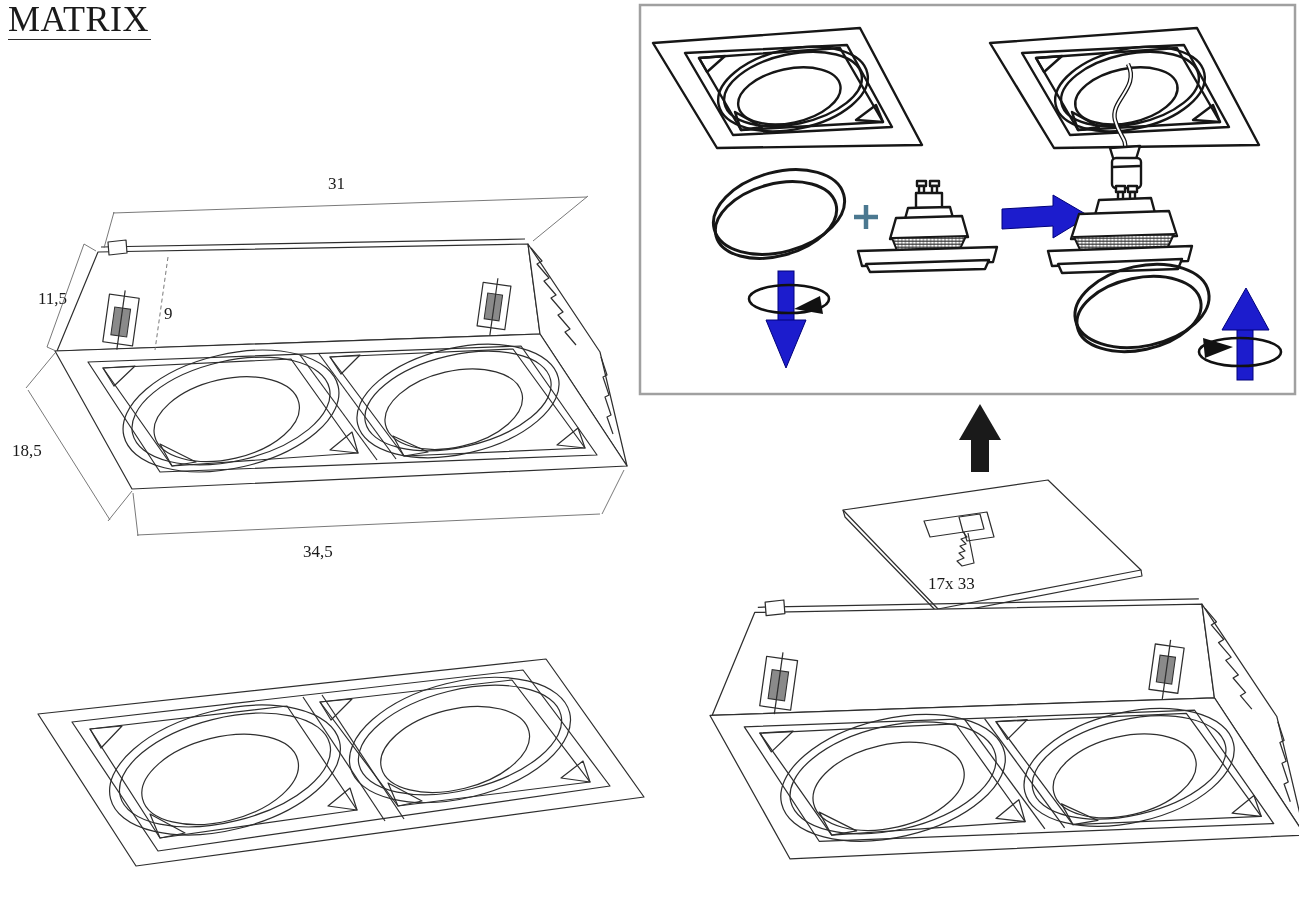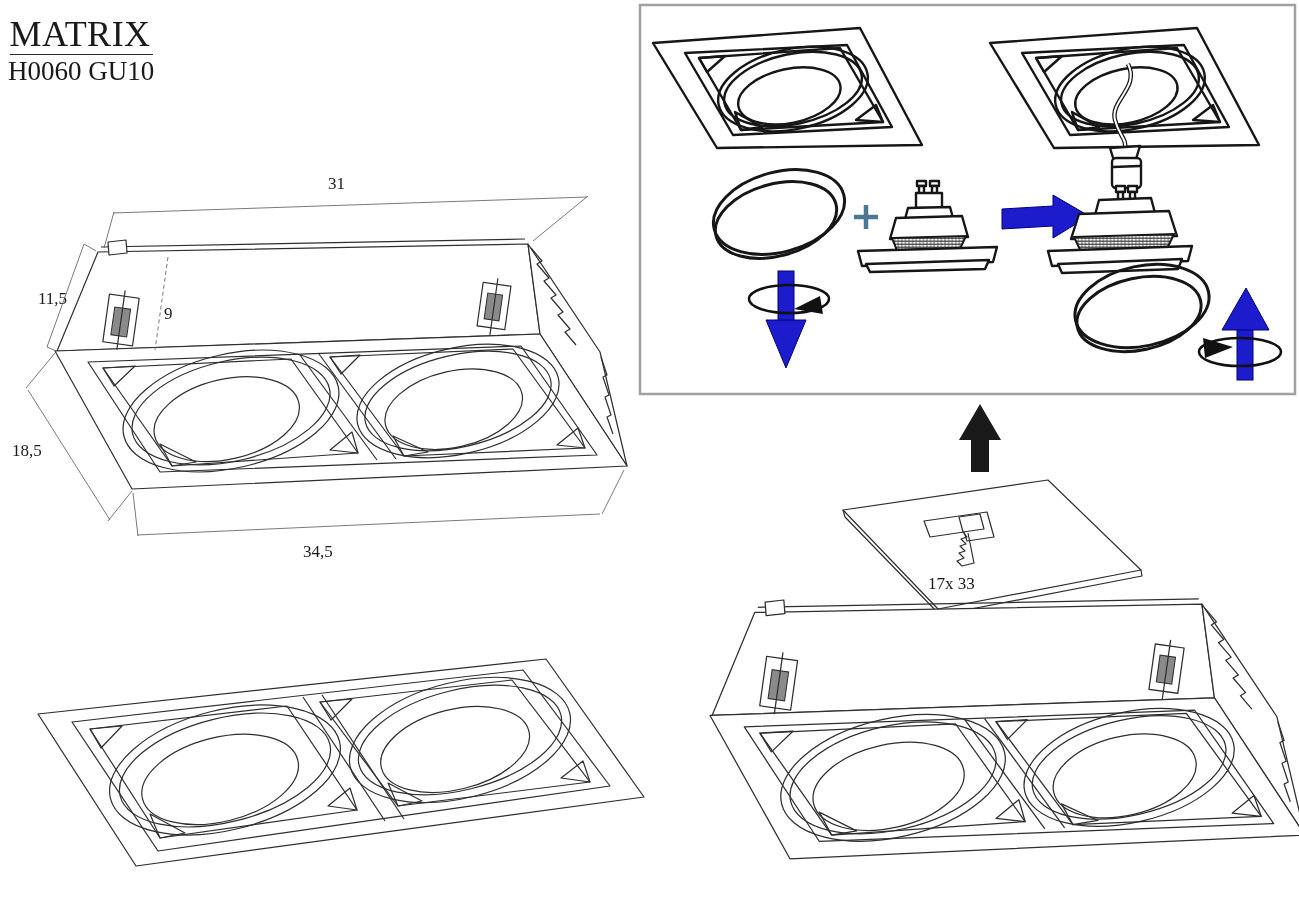--- a/index.html
+++ b/index.html
@@ -1,19 +1,19 @@
 <!DOCTYPE html>
 <html><head>
 <meta charset="utf-8">
 <style>
   html,body{margin:0;padding:0;background:#f4f4f4;}
   #stage{position:relative;width:1299px;height:900px;background:#ffffff;overflow:hidden;
          font-family:"Liberation Serif", serif;}
   #art{position:absolute;left:0;top:0;}
-  #title-block{position:absolute;left:8px;top:16px;color:#1a1a1a;text-align:center;}
+  #title-block{position:absolute;left:8px;top:1px;color:#1a1a1a;}
   #title-block .t-main{font-size:36px;letter-spacing:.5px;border-bottom:1.6px solid #2a2a2a;
         display:inline-block;line-height:1.0;padding:0 2px 2px 0;}
   #title-block .t-sub{font-size:27px;line-height:1.22;}
   .dim{font-size:17px;fill:#1a1a1a;font-family:"Liberation Serif",serif;}
   .tech{stroke:#2e2e2e;stroke-width:1.2;fill:none;stroke-linejoin:round;}
   .techf{stroke:#2e2e2e;stroke-width:1.2;fill:#ffffff;stroke-linejoin:round;}
   .bold{stroke:#161616;stroke-width:2.4;fill:none;stroke-linejoin:round;}
   .boldf{stroke:#161616;stroke-width:2.4;fill:#ffffff;stroke-linejoin:round;}
   .dimln{stroke:#6a6a6a;stroke-width:0.9;fill:none;}
 </style>
@@ -232,16 +232,15 @@
       <text class="dim" x="928" y="589" font-size="18">17x 33</text>
     </g>
 
     <g>
       <use href="#fixtureFull" transform="translate(652.8,350.4) scale(1.04)"></use>
     </g>
   </svg>
 
   <div id="title-block">
     <div class="t-main">MATRIX</div>
-    <div class="t-sub">H0060 GU10</div>
   </div>
 
 </div>
 
 </body></html>

